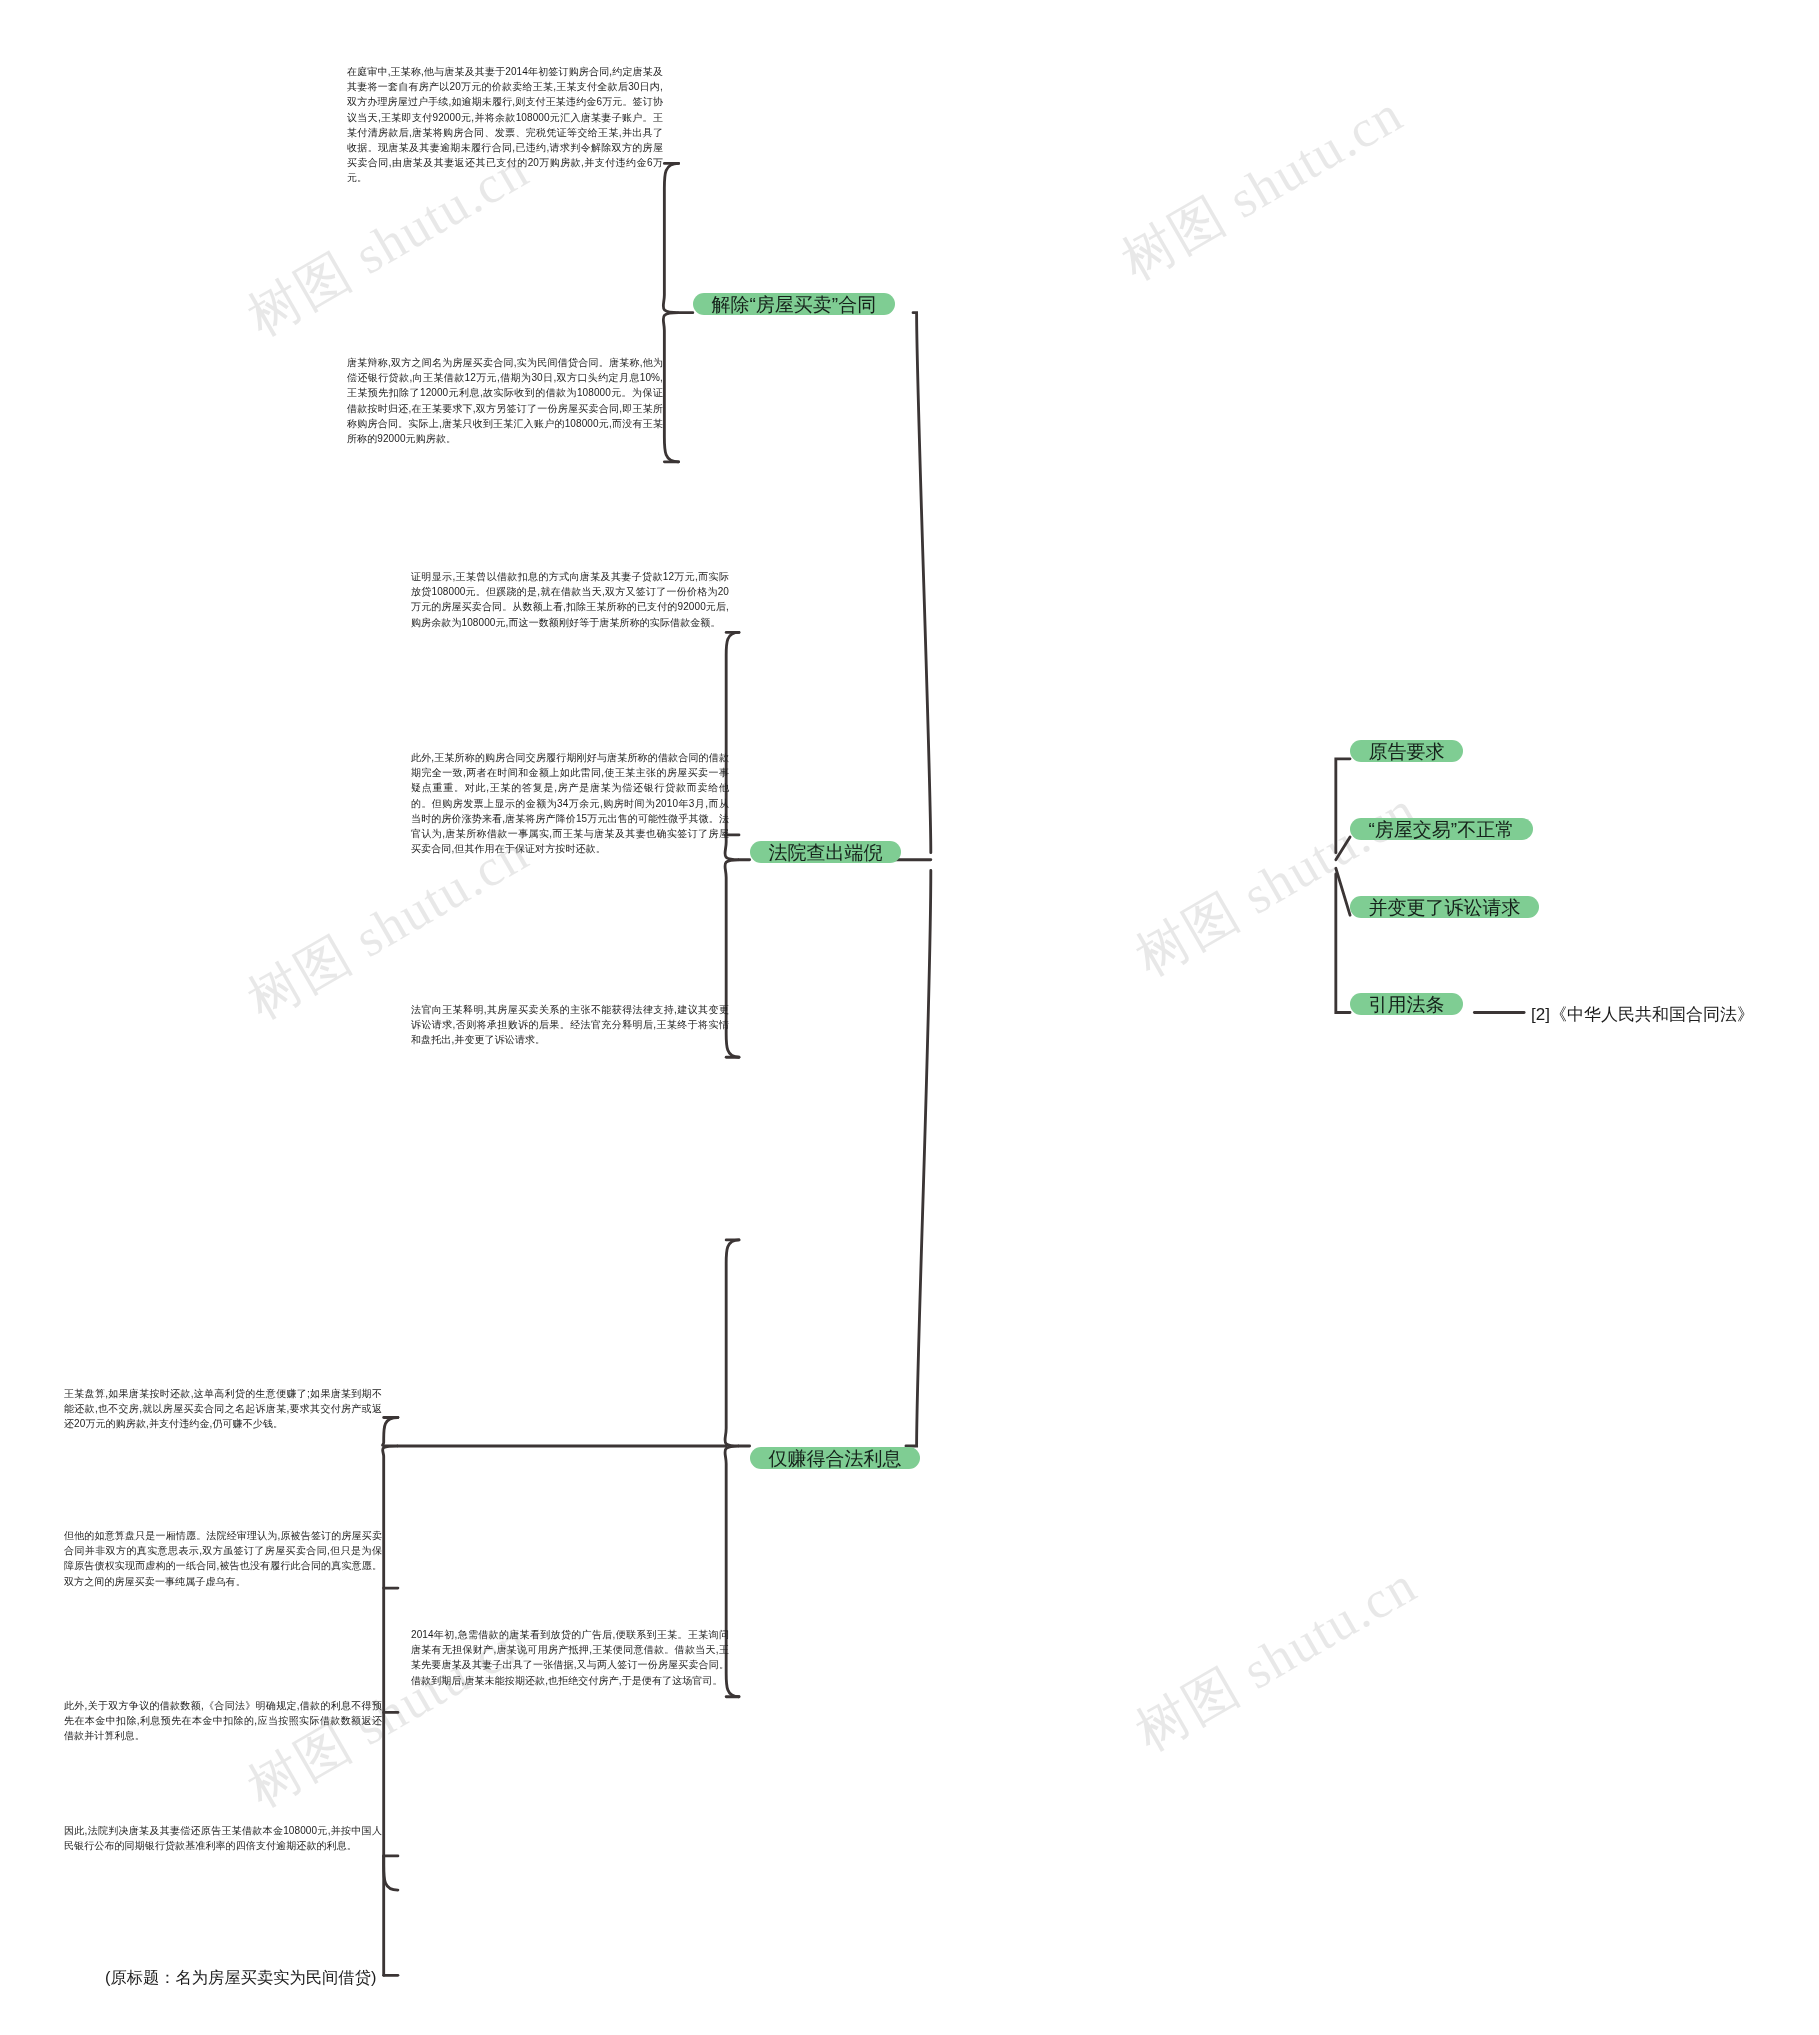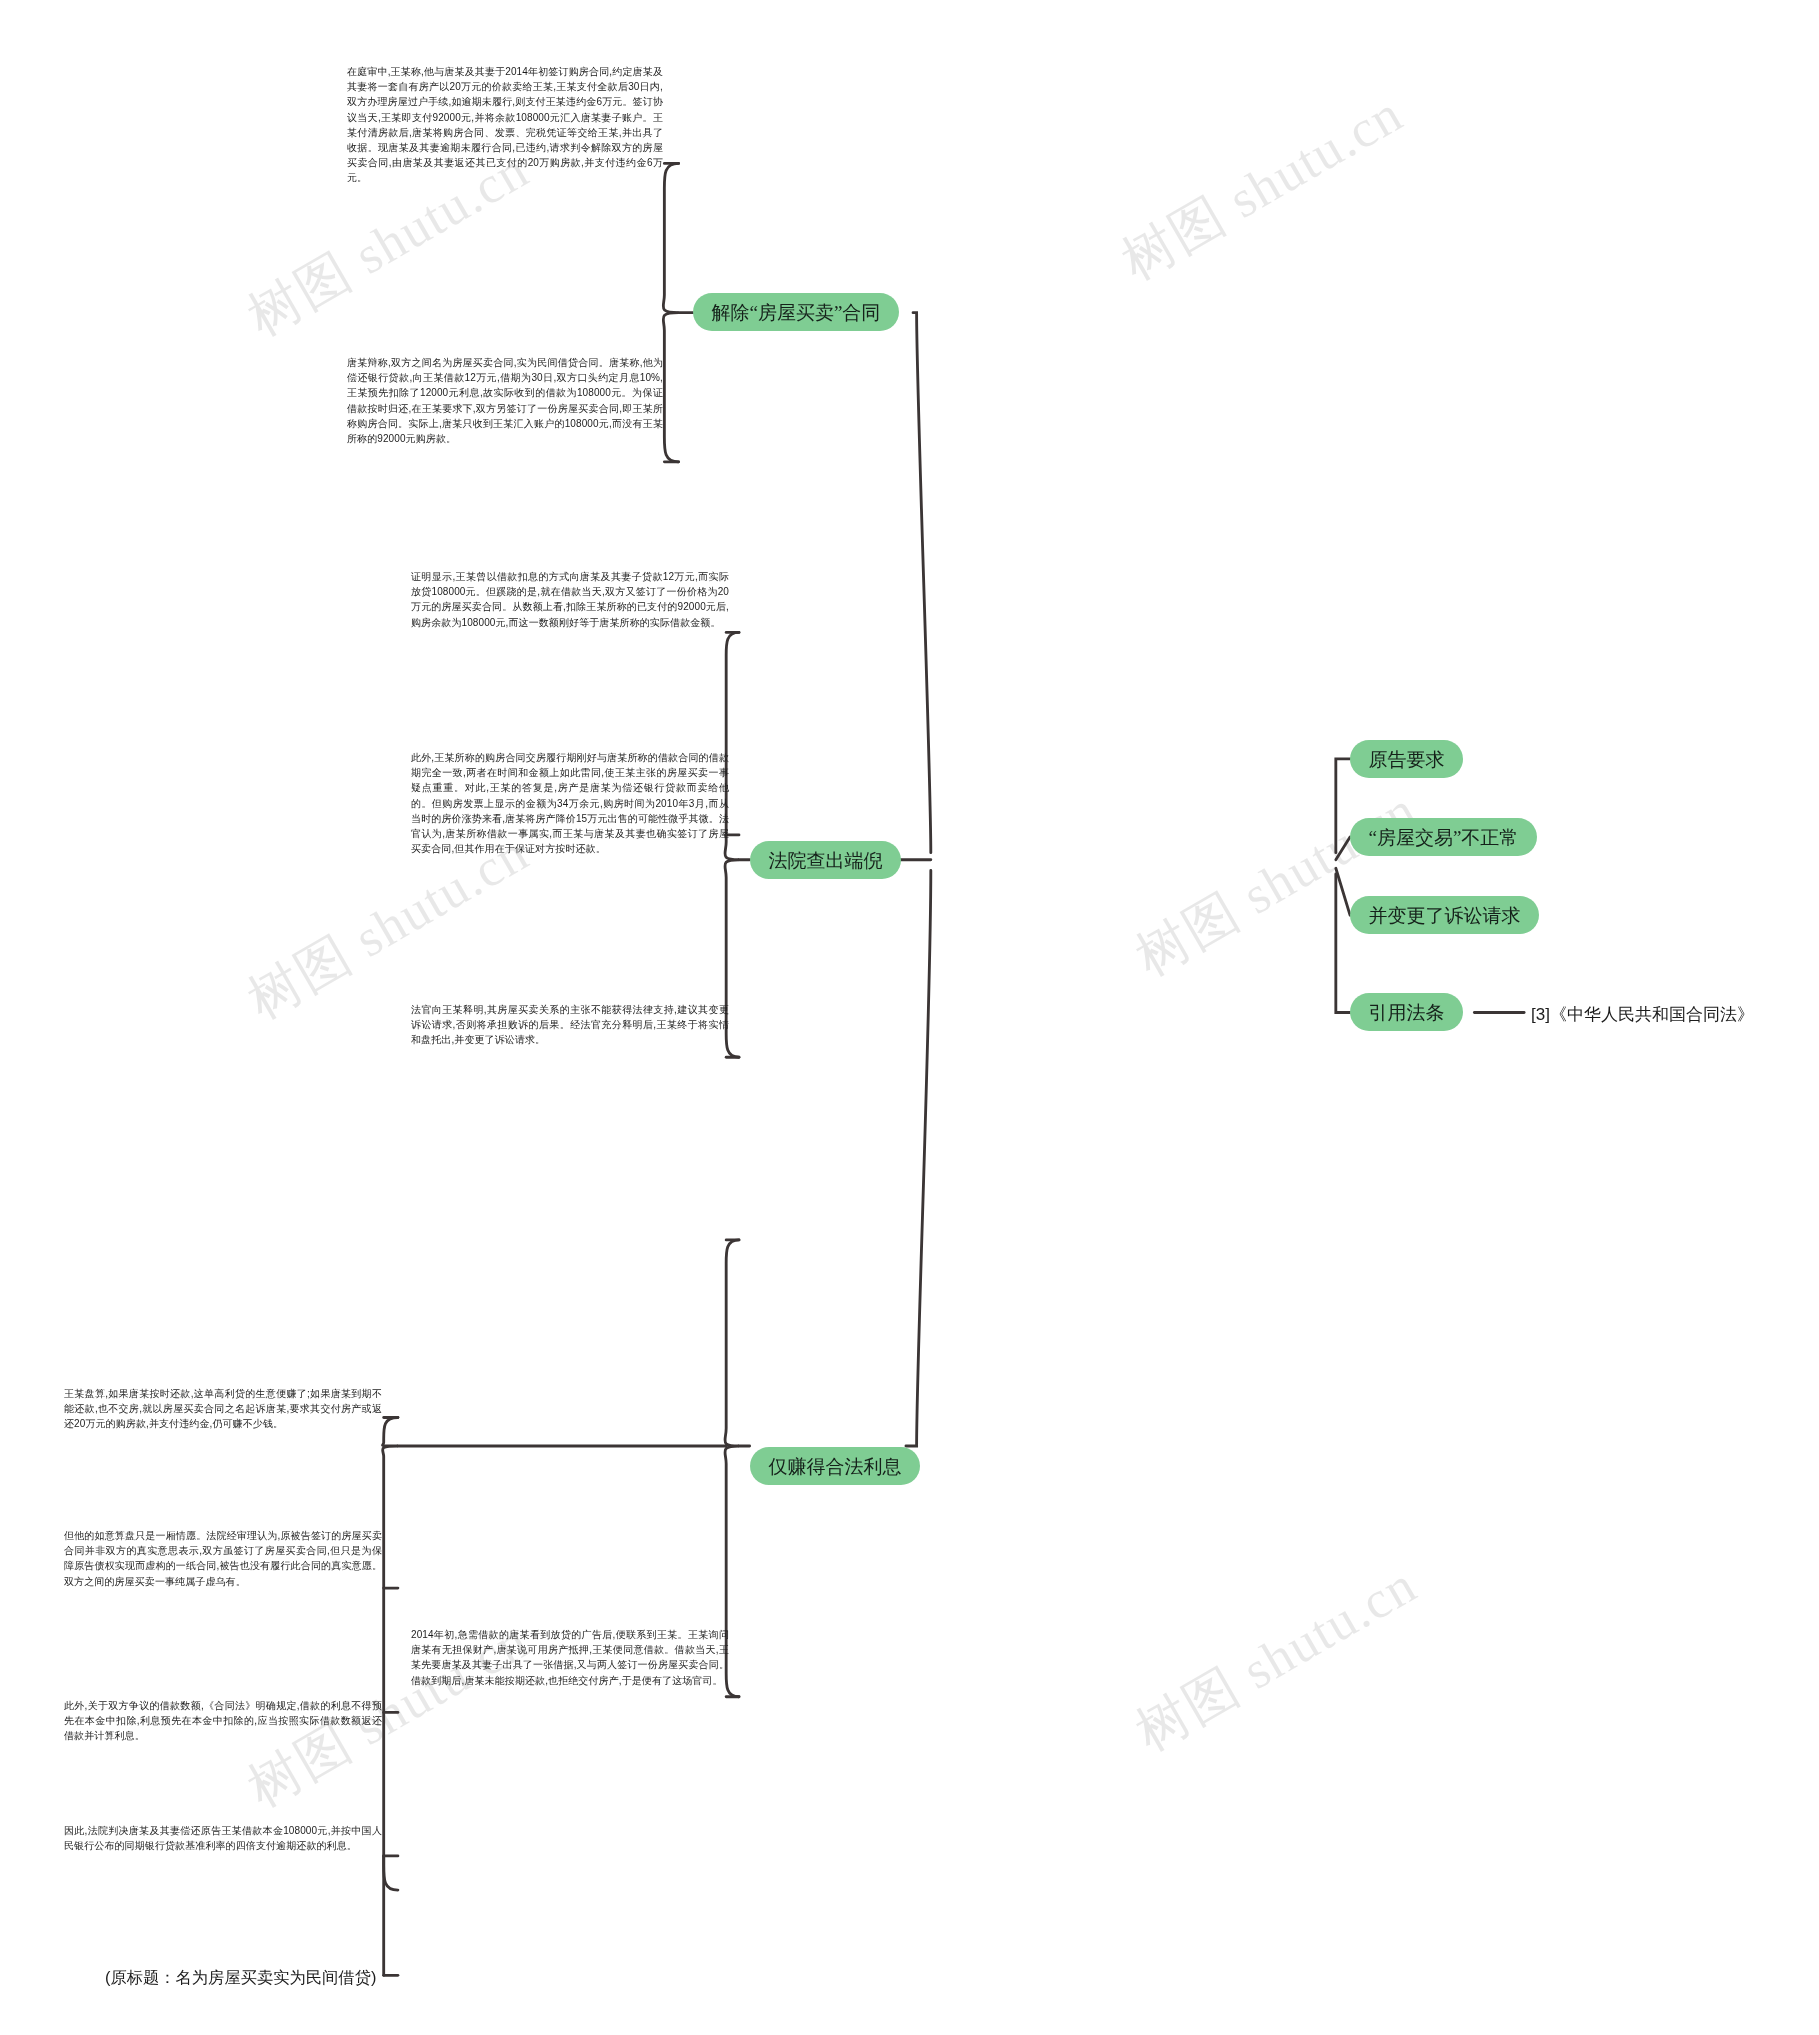--- a/index.html
+++ b/index.html
@@ -50,24 +50,23 @@
     position:absolute;
     background:#7fcd93;
     border-radius:710px;
     color:#15211a;
     font-size:19px;
     line-height:1;
     display:flex;
     align-items:center;
     justify-content:center;
     padding:0 18.5px;
-    height:38px;
+    height:22px;
     white-space:nowrap;
     box-sizing:border-box;
-    font-family:Liberation Serif, serif;
   }
   
   #root-node{
     position:absolute;
     background:#443d3d;
     border-radius:50px;
     color:#ffffff;
     font-size:24px;
     line-height:1.32;
     text-align:center;
@@ -151,21 +150,21 @@
 
   <div class="gnode" style="left:693px;top:293px;">解除“房屋买卖”合同</div>
   <div class="gnode" style="left:750px;top:841px;">法院查出端倪</div>
   <div class="gnode" style="left:750px;top:1427px;margin-top:20px;">仅赚得合法利息</div>
 
   <div class="gnode" style="left:1350px;top:740px;">原告要求</div>
   <div class="gnode" style="left:1350px;top:818px;">“房屋交易”不正常</div>
   <div class="gnode" style="left:1350px;top:896px;">并变更了诉讼请求</div>
   <div class="gnode" style="left:1350px;top:993px;">引用法条</div>
 
-  <div id="law-ref" style="left:1531px;top:1003px;">[3]《中华人民共和国合同法》</div>
+  <div id="law-ref" style="left:1531px;top:1003px;">[2]《中华人民共和国合同法》</div>
 
   <div class="leaf" style="left:347px;top:64px;width:316px;">在庭审中,王某称,他与唐某及其妻于2014年初签订购房合同,约定唐某及其妻将一套自有房产以20万元的价款卖给王某,王某支付全款后30日内,双方办理房屋过户手续,如逾期未履行,则支付王某违约金6万元。签订协议当天,王某即支付92000元,并将余款108000元汇入唐某妻子账户。王某付清房款后,唐某将购房合同、发票、完税凭证等交给王某,并出具了收据。现唐某及其妻逾期未履行合同,已违约,请求判令解除双方的房屋买卖合同,由唐某及其妻返还其已支付的20万购房款,并支付违约金6万元。</div>
 
   <div class="leaf" style="left:347px;top:355px;width:316px;">唐某辩称,双方之间名为房屋买卖合同,实为民间借贷合同。唐某称,他为偿还银行贷款,向王某借款12万元,借期为30日,双方口头约定月息10%,王某预先扣除了12000元利息,故实际收到的借款为108000元。为保证借款按时归还,在王某要求下,双方另签订了一份房屋买卖合同,即王某所称购房合同。实际上,唐某只收到王某汇入账户的108000元,而没有王某所称的92000元购房款。</div>
 
   <div class="leaf" style="left:411px;top:569px;width:318px;">证明显示,王某曾以借款扣息的方式向唐某及其妻子贷款12万元,而实际放贷108000元。但蹊跷的是,就在借款当天,双方又签订了一份价格为20万元的房屋买卖合同。从数额上看,扣除王某所称的已支付的92000元后,购房余款为108000元,而这一数额刚好等于唐某所称的实际借款金额。</div>
 
   <div class="leaf" style="left:411px;top:750px;width:318px;">此外,王某所称的购房合同交房履行期刚好与唐某所称的借款合同的借款期完全一致,两者在时间和金额上如此雷同,使王某主张的房屋买卖一事疑点重重。对此,王某的答复是,房产是唐某为偿还银行贷款而卖给他的。但购房发票上显示的金额为34万余元,购房时间为2010年3月,而从当时的房价涨势来看,唐某将房产降价15万元出售的可能性微乎其微。法官认为,唐某所称借款一事属实,而王某与唐某及其妻也确实签订了房屋买卖合同,但其作用在于保证对方按时还款。</div>
 
   <div class="leaf" style="left:411px;top:1002px;width:318px;">法官向王某释明,其房屋买卖关系的主张不能获得法律支持,建议其变更诉讼请求,否则将承担败诉的后果。经法官充分释明后,王某终于将实情和盘托出,并变更了诉讼请求。</div>

